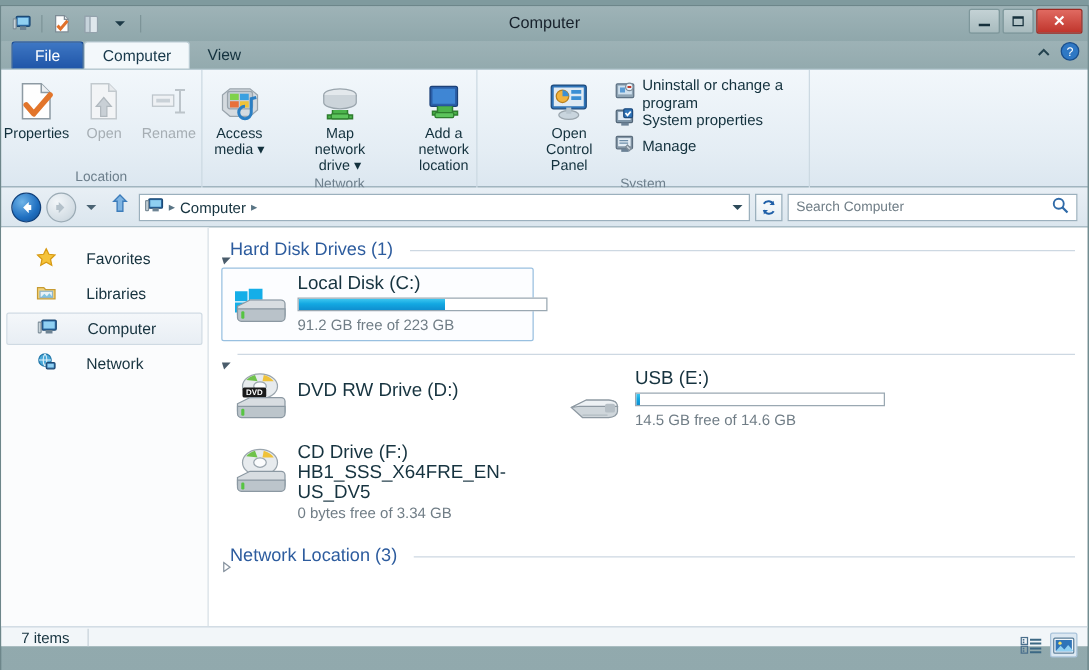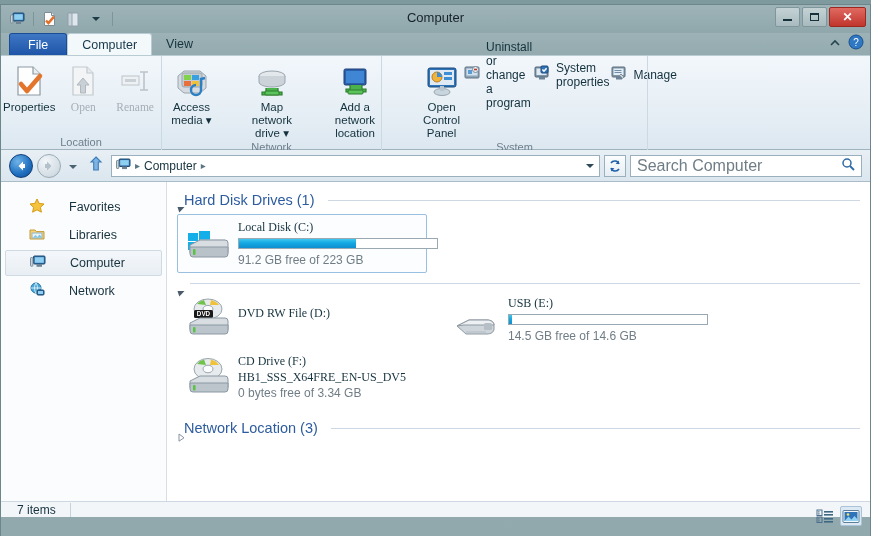--- a/index.html
+++ b/index.html
@@ -83,27 +83,27 @@
   .rgroup-label {
     height:16px; text-align:center; font-size:11px; color:#6d7f8c; line-height:14px;
   }
   .rgroup + .rgroup { border-left:1px solid #ccd9e2; }
   .big-btn {
     width:60px; display:flex; flex-direction:column; align-items:center;
     padding:2px 2px 0; font-size:11.5px; color:#13313d; line-height:13px; text-align:center;
   }
   .big-btn.wide { width:72px; }
   .big-btn.wider { width:80px;margin-left:31px; }
-  .big-btn.disabled { color:#a6aeb4;font-family:Liberation Serif, serif; }
+  .big-btn.disabled { color:#a6aeb4; }
   .big-btn .ico { height:34px; display:flex; align-items:flex-end; justify-content:center; margin-bottom:3px; }
   .small-btn {
     display:flex; align-items:center; gap:6px; height:21px;
     font-size:12px; color:#13313d; padding-left:2px;
   }
-  .small-col { display:flex; flex-direction:row; justify-content:center; padding-top:2px; }
+  .small-col { display:flex; flex-direction:column; justify-content:center; padding-top:2px; }
 
   
   .addrbar {
     position:relative; height:32px;
     background: linear-gradient(180deg,#e8eff5 0%, #dbe6ee 100%);
     display:flex; align-items:center; padding:0 8px; gap:4px;
     border-bottom:1px solid #a9bcc7;
   }
   .nav-circle {
     width:24px;height:24px;border-radius:50%;
@@ -122,21 +122,21 @@
     display:flex; align-items:center; padding:0 4px; gap:4px; font-size:12px; color:#16333f;
   }
   .crumb-arrow { color:#5a7585; font-size:10px; }
   .sqbtn {
     width:22px;height:22px;border:1px solid #9bb0bd;background:linear-gradient(180deg,#fbfdfe,#e6eef4);
     display:flex;align-items:center;justify-content:center;
   }
   .searchbox {
     width:232px; height:22px; background:#fff; border:1px solid #9bb0bd;
     display:flex; align-items:center; justify-content:space-between; padding:0 6px;
-    font-size:16px; color:#6f7d86;
+    font-size:11px; color:#6f7d86;
   }
 
   
   .body { position:relative; height:319px; display:flex; background:#fff; }
   .sidebar {
     width:166px; background:#fbfcfd; border-right:1px solid #d7dfe6;
     padding-top:10px; flex-shrink:0;
   }
   .nav-item {
     height:26px; display:flex; align-items:center; gap:24px;
@@ -152,21 +152,21 @@
   }
   .group-head .gtri { width:0;height:0; }
   .group-title { font-size:14.5px; color:#2d5c9e; white-space:nowrap; }
   .group-rule { flex:1; height:1px; background:#cdd8e2; margin-left:6px; }
   .items-row { display:flex; flex-wrap:wrap; }
   .drive {
     display:flex; align-items:flex-start; gap:8px;
     padding:4px 6px; margin:2px 0; border:1px solid transparent; border-radius:2px;
   }
   .drive.selected { border-color:#99c0e0; background:#fcfdff; }
-  .drive-label { font-size:12px; color:#16333f; line-height:16px;font-family:Liberation Serif, serif; }
+  .drive-label { font-size:15px; color:#16333f; line-height:16px; }
   .drive-sub { font-size:12px; color:#707d86; line-height:16px; }
   .bar {
     width:200px; height:11px; background:#fff;
     border:1px solid #9aa8b2; margin:3px 0 3px; position:relative; overflow:hidden;
   }
   .bar > i {
     display:block; height:100%;
     background: linear-gradient(180deg,#3ec7f0 0%, #13a8e2 45%, #0f8fd0 100%);
   }
   .statusbar {
@@ -547,21 +547,21 @@
                 <path d="M13 9a14 10 0 017-4l2 5z" fill="#6fc24a"></path>
                 <path d="M35 10a14 10 0 00-8-5l-1 5z" fill="#efc23a"></path>
                 <rect x="10" y="15" width="19" height="8" rx="1.5" fill="#1a1a1a"></rect>
                 <text x="19.5" y="21.3" font-size="6.3" font-family="Liberation Sans, sans-serif" fill="#fff" text-anchor="middle" font-weight="bold">DVD</text>
                 <path d="M6 28l10-5h25a3 3 0 013 3v8a3 3 0 01-3 3H9a3 3 0 01-3-3z" fill="#d8dde1" stroke="#8b98a2"></path>
                 <path d="M6 30h38v6a3 3 0 01-3 3H9a3 3 0 01-3-3z" fill="#bcc5cb" stroke="#8b98a2"></path>
                 <rect x="9" y="32" width="2.5" height="5.5" rx="1" fill="#57c442"></rect>
               </svg>
             </span>
             <span>
-              <div class="drive-label" style="margin-top:10px">DVD RW File (D:)</div>
+              <div class="drive-label" style="margin-top:10px">DVD RW Drive (D:)</div>
             </span>
           </div>
 
           <div class="drive">
             <span>
               <svg width="46" height="42" viewBox="0 0 46 42">
                 <ellipse cx="24" cy="16" rx="14" ry="10.5" fill="#e7ebee" stroke="#9aa5ad"></ellipse>
                 <ellipse cx="24" cy="16" rx="5" ry="3.8" fill="#fbfcfd" stroke="#9aa5ad"></ellipse>
                 <path d="M13 11a14 10.5 0 017-4.5l2 5.5z" fill="#6fc24a"></path>
                 <path d="M35 12a14 10.5 0 00-8-5.5l-1 5.5z" fill="#efc23a"></path>

